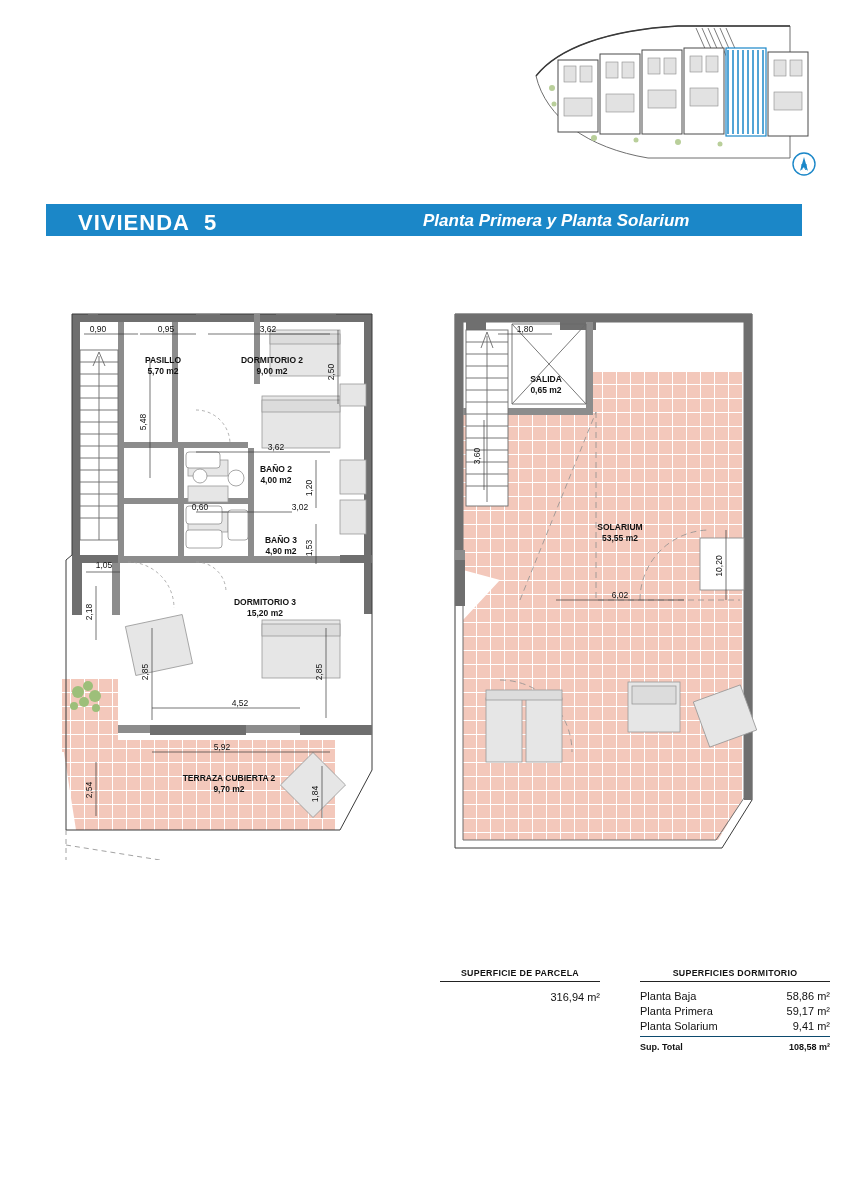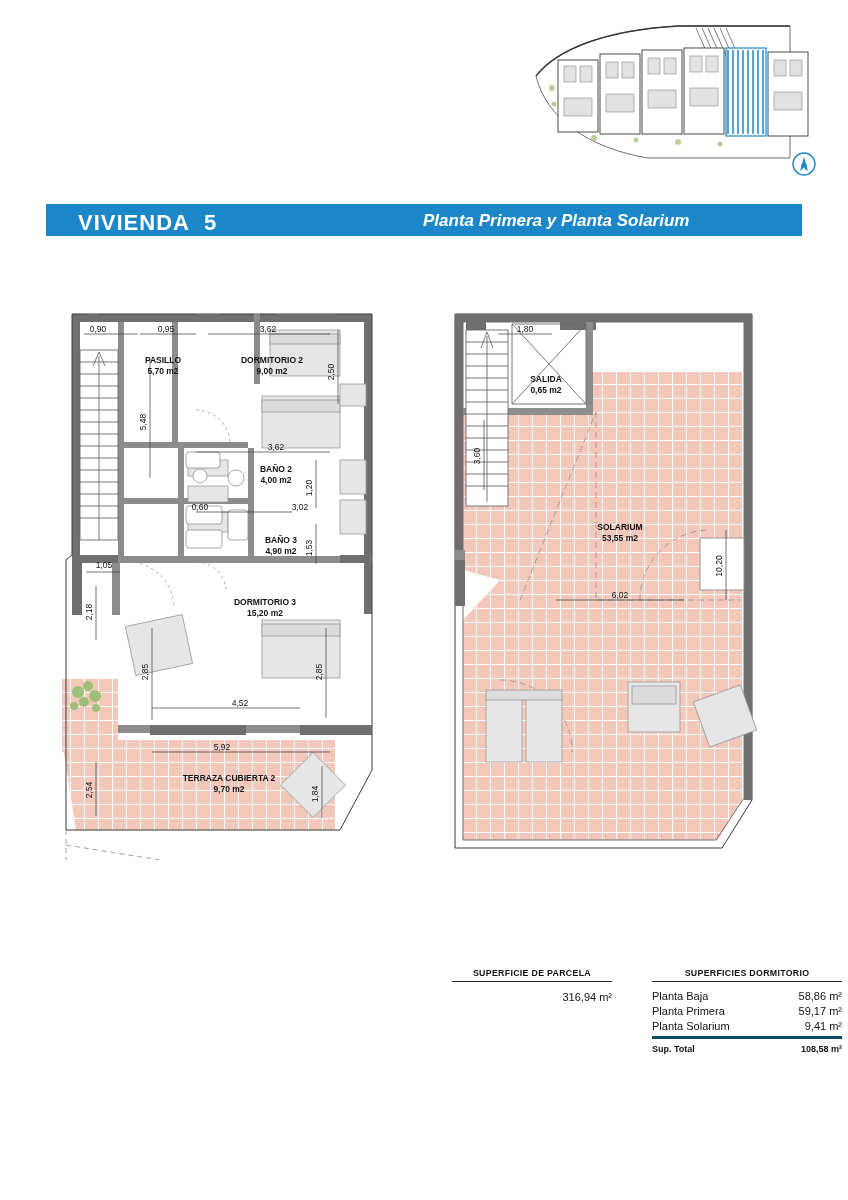--- a/index.html
+++ b/index.html
@@ -27,34 +27,34 @@
   .title-right{
     position:absolute;left:423px;top:211px;
     color:#ffffff;font-size:17px;font-weight:bold;font-style:italic;
   }
 
   
   .plans{position:absolute;left:0;top:300px;width:816px;height:560px;}
   .plan-svg{display:block;}
 
   
-  .tables{position:absolute;left:452px;top:968px;width:390px;height:110px;
+  .tables{position:absolute;left:440px;top:968px;width:390px;height:110px;
     font-size:9.5px;color:#111;}
   .tbl-parcela{position:absolute;left:0;top:0;width:160px;}
   .tbl-constr{position:absolute;left:200px;top:0;width:190px;}
   .tbl-head{
     font-size:8.8px;font-weight:bold;letter-spacing:.3px;
     border-bottom:1px solid #222;padding-bottom:3px;text-align:center;
   }
   .tbl-constr .tbl-head{text-align:center;}
   .row{display:flex;justify-content:space-between;margin-top:3px;font-size:11px;}
   .tbl-parcela .row{justify-content:flex-end;margin-top:9px;}
   .total-row{
     display:flex;justify-content:space-between;font-size:9px;font-weight:bold;
-    border-top:3px solid #0c4a6e;margin-top:4px;padding-top:5px;
+    border-top:1px solid #0c4a6e;margin-top:4px;padding-top:5px;
   }
   .constr-rows{margin-top:8px;}
 </style>
 </head>
 <body>
 
 <div class="sheet">
 
   <div class="keyplan">
     <svg width="300" height="160" viewBox="0 0 300 160">

